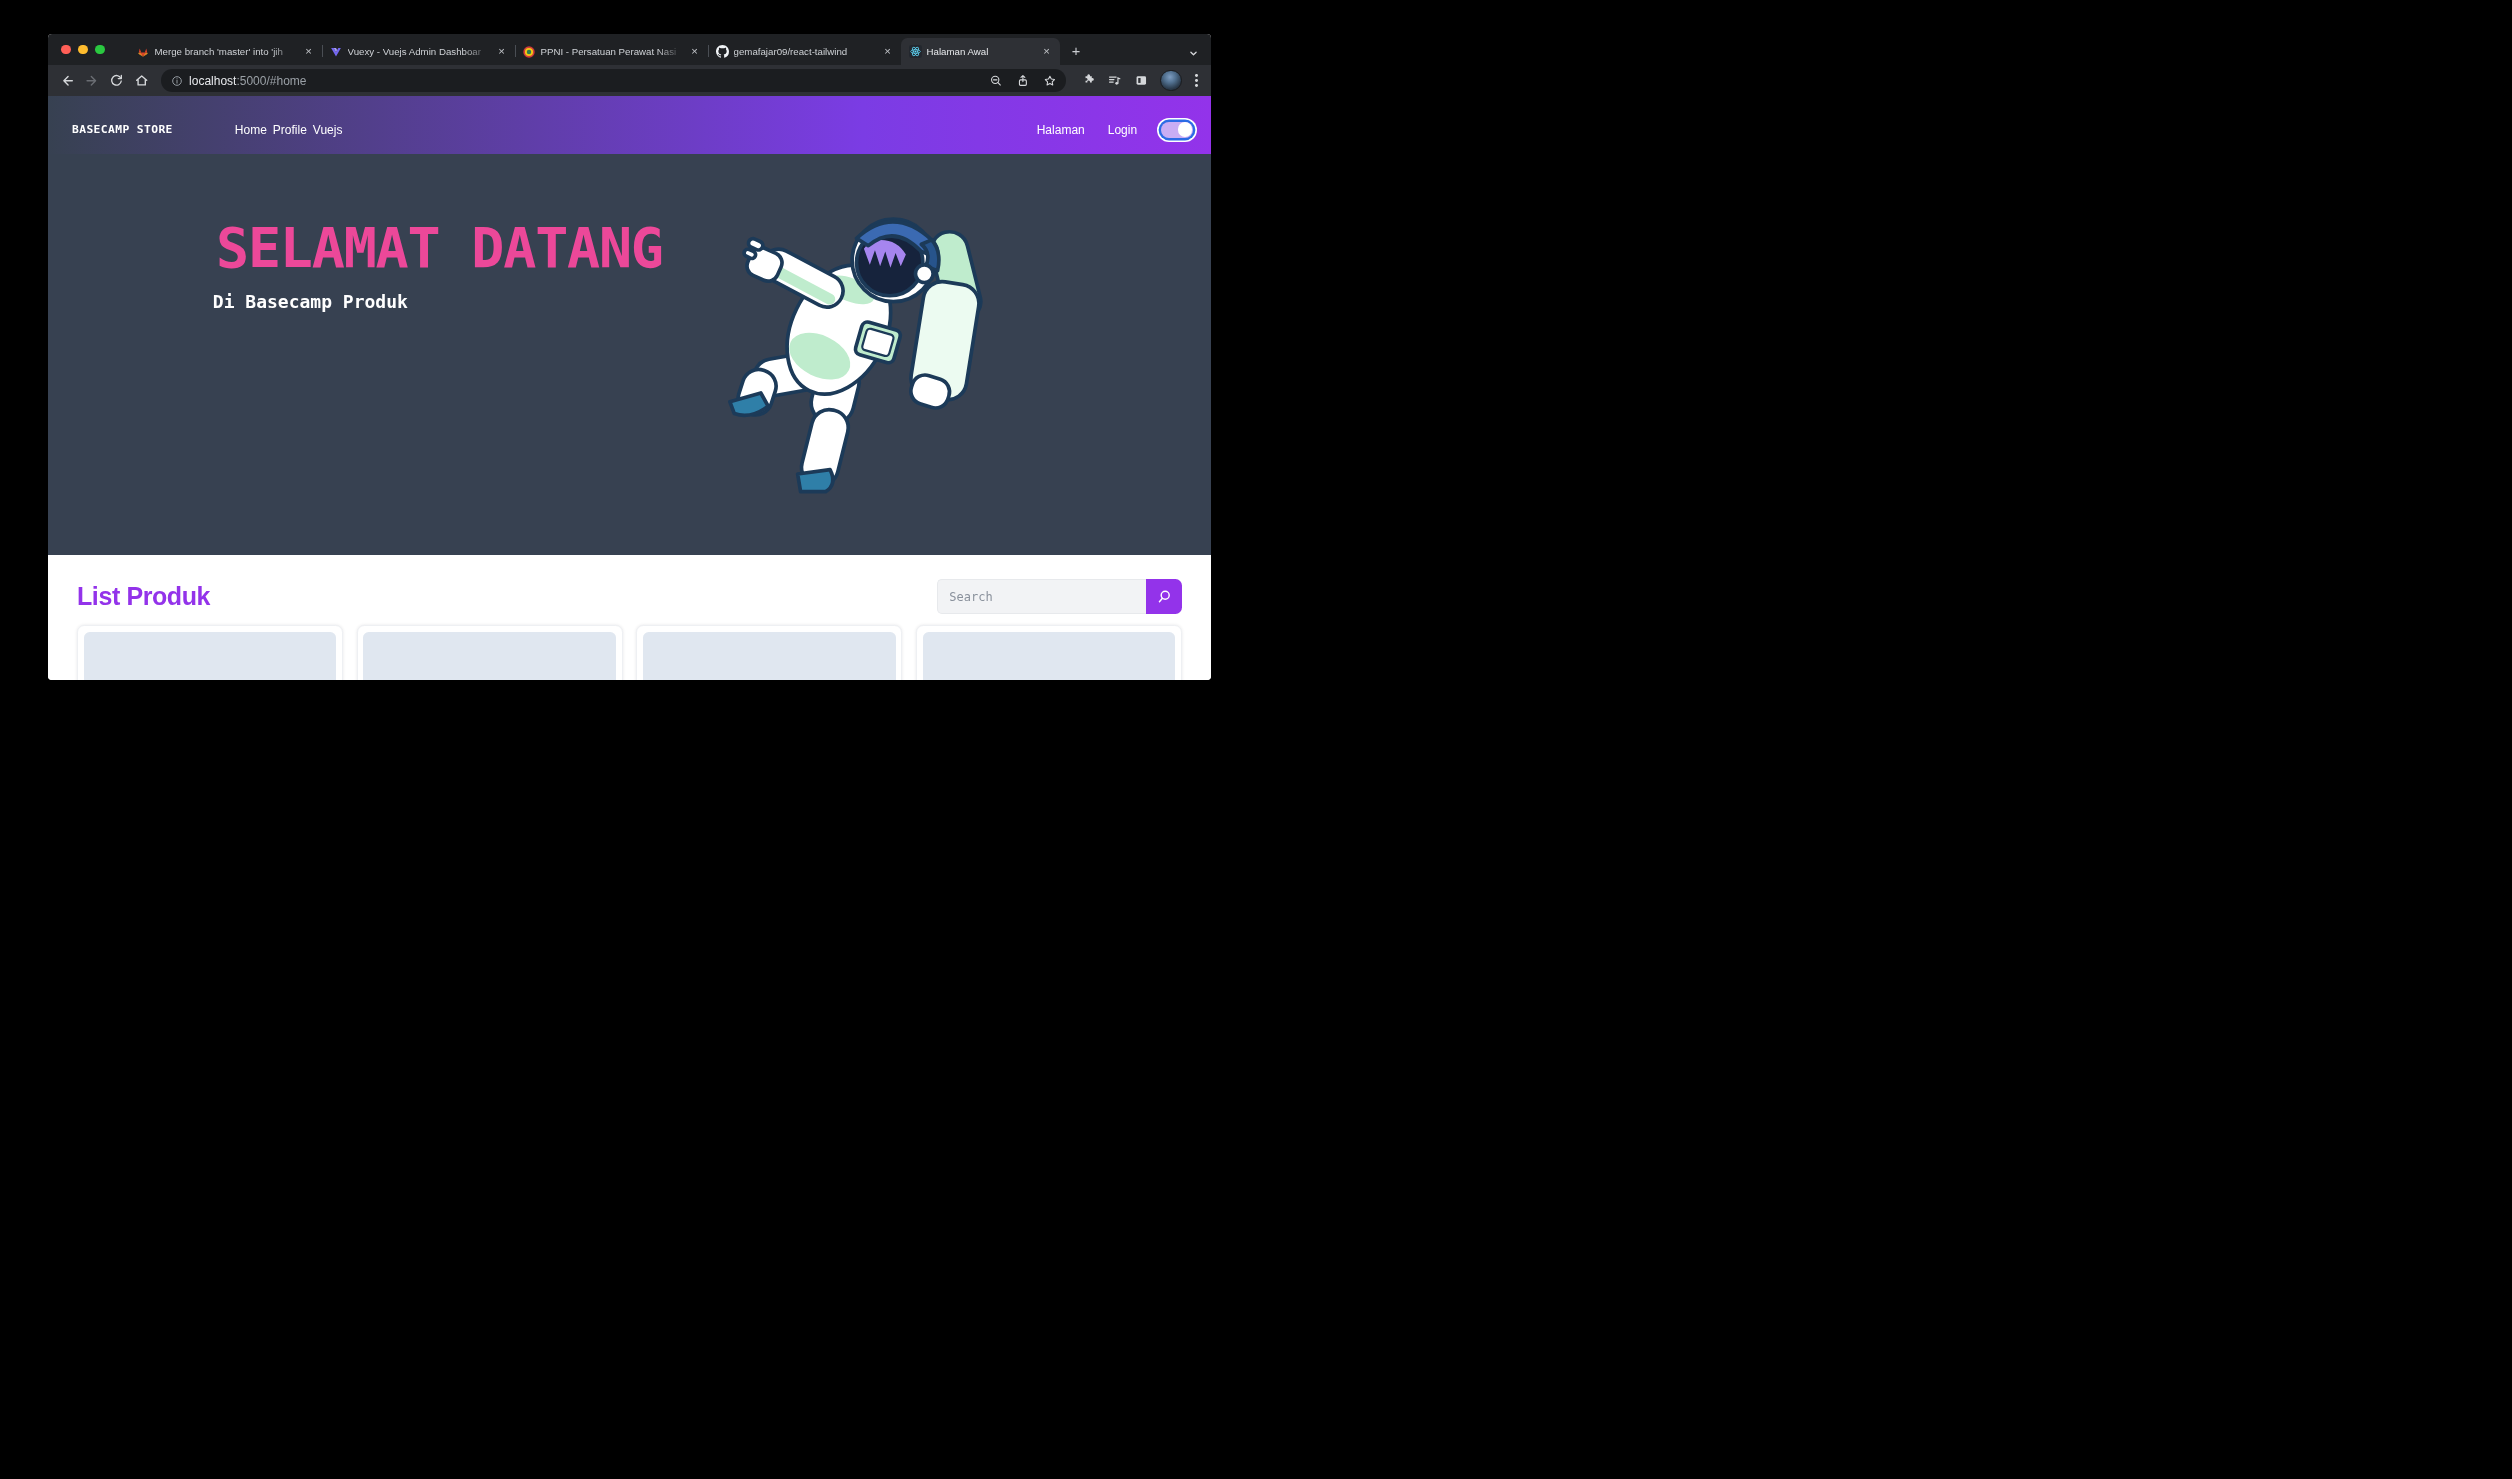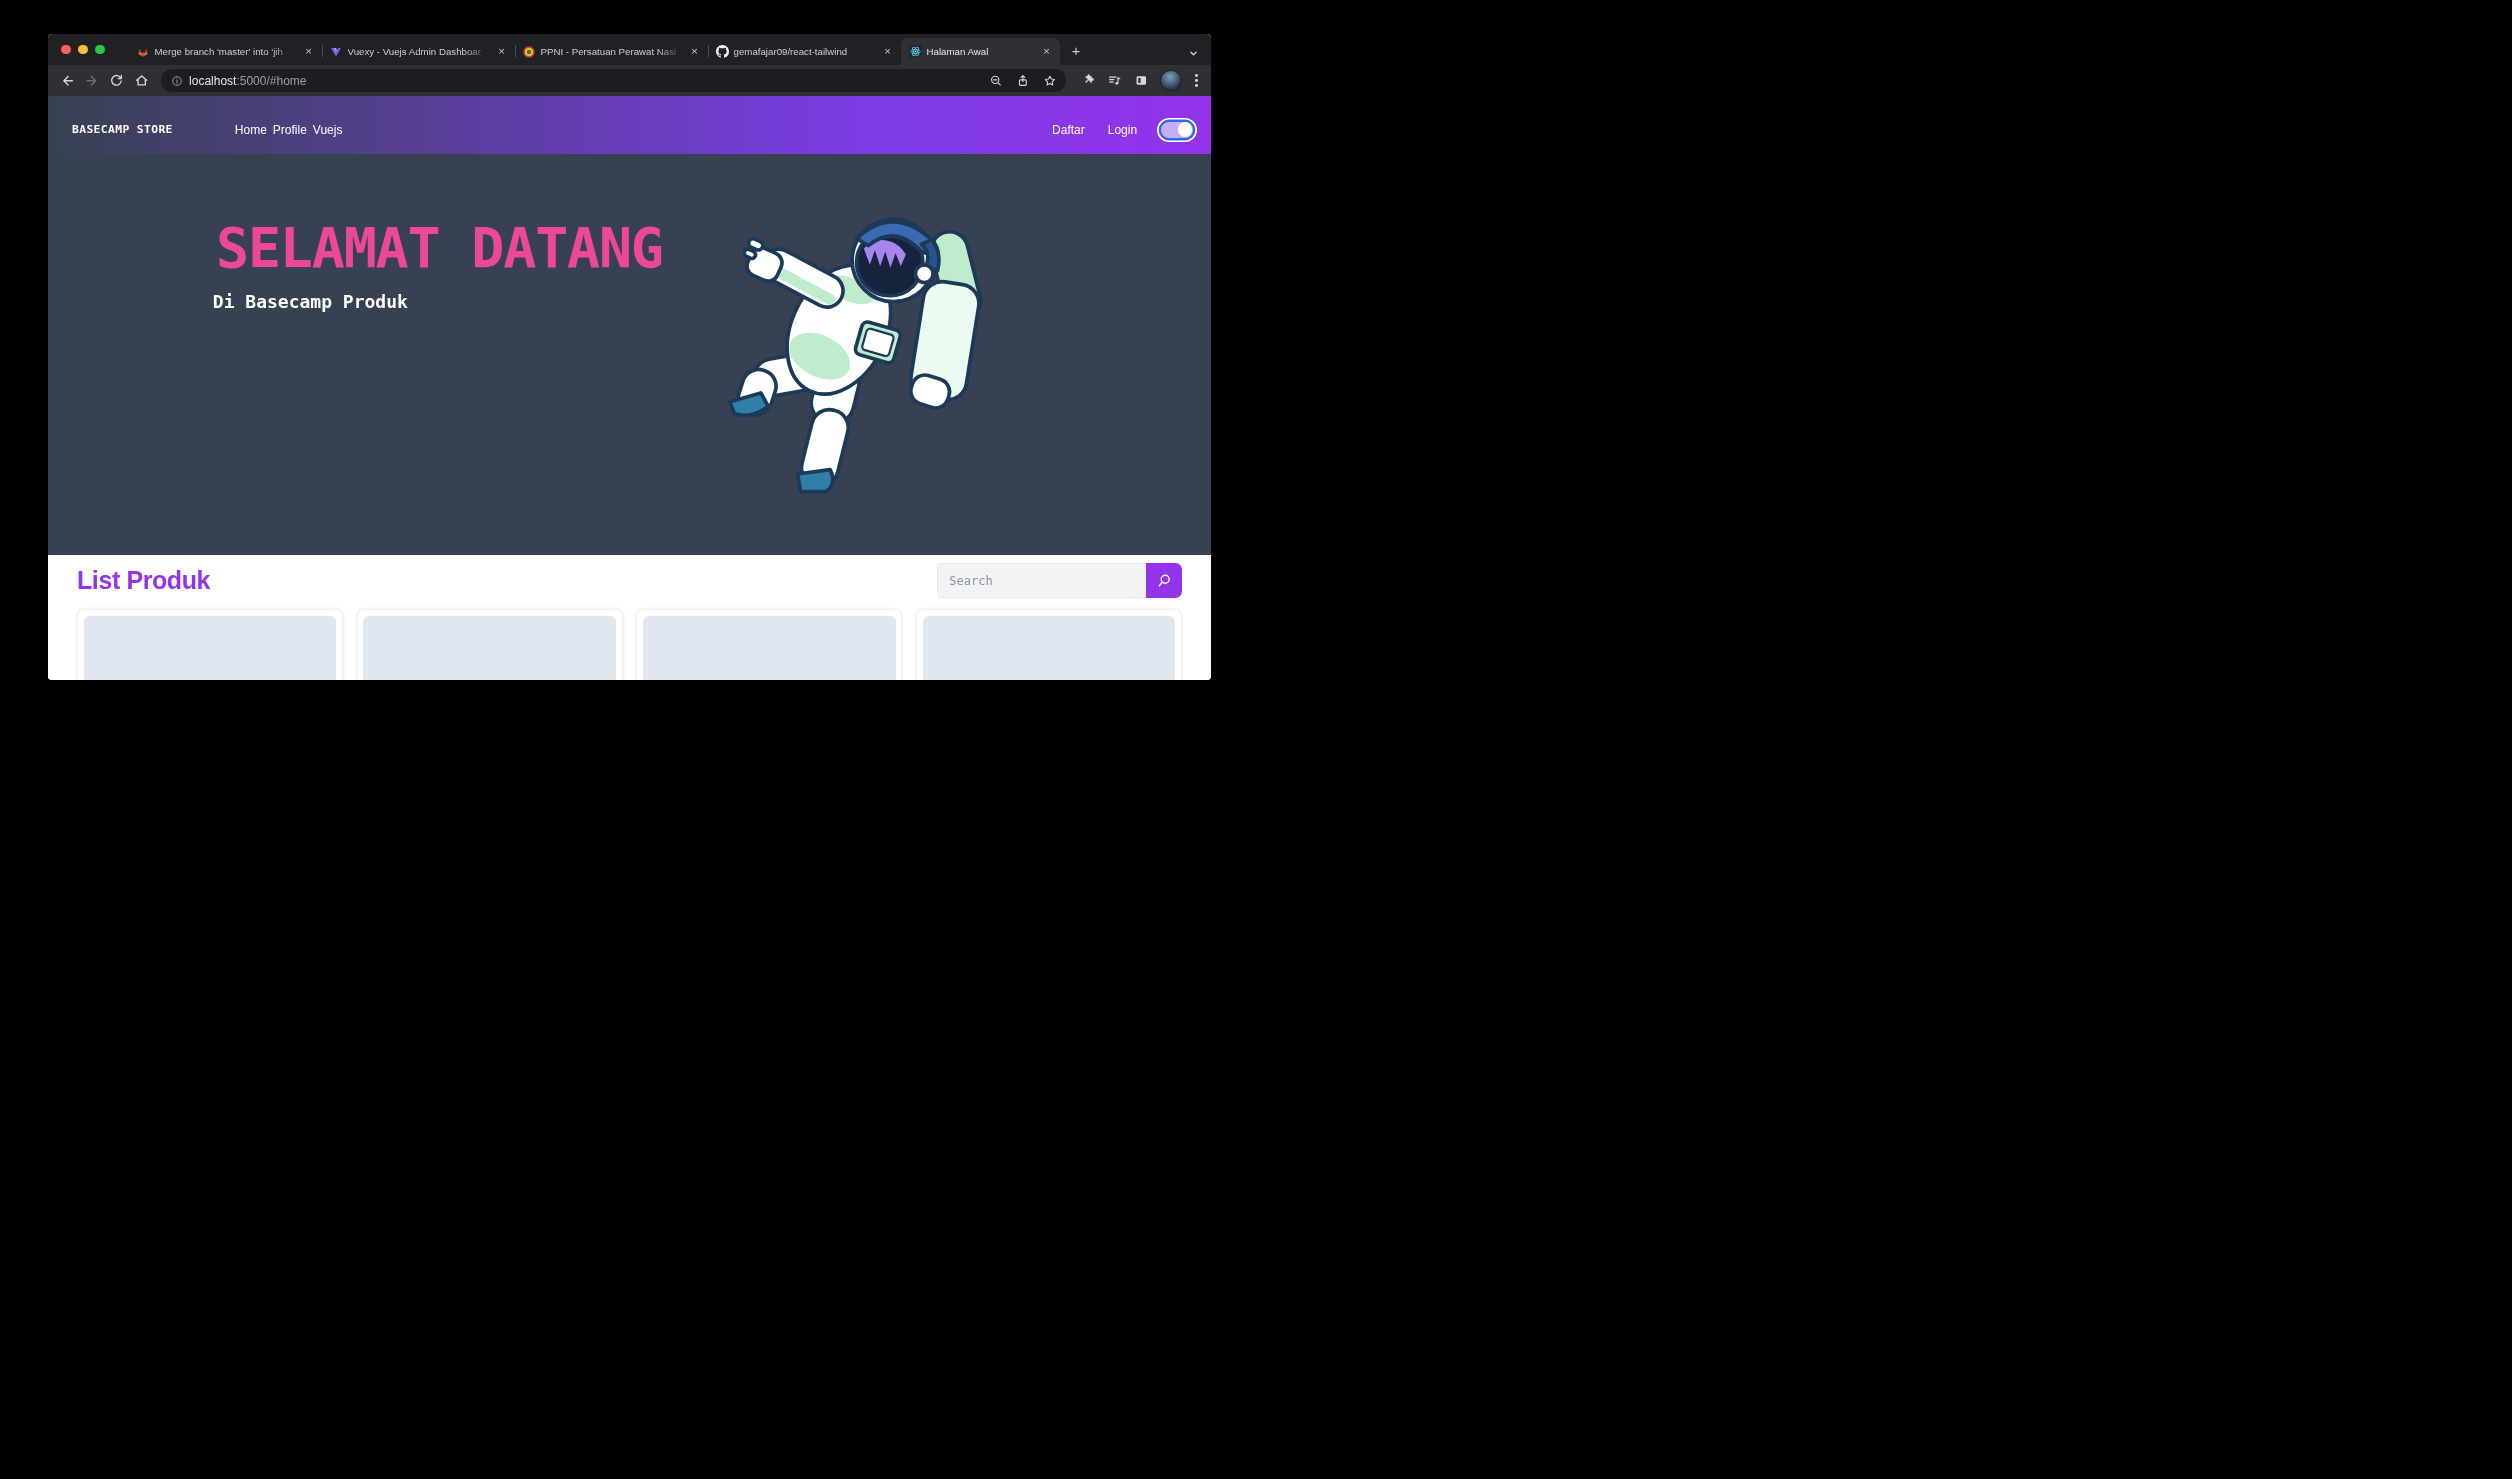--- a/index.html
+++ b/index.html
@@ -46,21 +46,21 @@
 
   
   .hero{height:401px;background:#374151;position:relative;flex:0 0 auto;}
   .hero-text{position:absolute;left:168px;top:62px;}
   .hero-title{font-family:"DejaVu Sans Mono",monospace;font-weight:bold;font-size:55px;letter-spacing:-1.2px;color:#ec4899;white-space:nowrap;}
   .hero-sub{font-family:"DejaVu Sans Mono",monospace;font-weight:bold;font-size:18px;color:#fff;margin-top:11.3px;margin-left:-3.2px;}
   .astro{position:absolute;left:678px;top:49px;}
 
   
   .products{background:#fff;flex:1;padding:0 29px;box-sizing:border-box;}
-  .prod-head{display:flex;align-items:center;justify-content:space-between;margin-top:8px;}
+  .prod-head{display:flex;align-items:center;justify-content:space-between;margin-top:24px;}
   .prod-title{font-size:25px;font-weight:800;color:#9333ea;letter-spacing:-0.4px;}
   .searchbar{display:flex;height:35px;}
   .searchbar input{width:209px;height:35px;box-sizing:border-box;background:#f2f3f5;border:0.8px solid #e7e9ec;border-right:none;border-radius:4.9px 0 0 4.9px;padding:0 11.3px;font-family:"DejaVu Sans Mono",monospace;font-size:12px;color:#374151;outline:none;}
   .searchbar input::placeholder{color:#8a919c;}
   .search-btn{width:36px;height:35px;background:#9333ea;border:none;border-radius:0 6.5px 6.5px 0;display:flex;align-items:center;justify-content:center;cursor:pointer;}
   .card-grid{display:grid;grid-template-columns:repeat(4,1fr);gap:13.8px;margin-top:11.3px;}
   .card{background:#fff;border:0.8px solid #eef0f3;border-radius:7.3px;box-shadow:0 0.8px 3.2px rgba(15,23,42,.10);padding:5.7px;}
   .card .ph{background:#e0e7f0;border-radius:5.7px;height:139px;}
 
   svg{display:block}
@@ -234,21 +234,21 @@
 
     <div class="site-nav">
       <span class="brand">BASECAMP STORE</span>
       <span class="nav-links">
         <a>Home</a>
         <a>Profile</a>
         <a>Vuejs</a>
       </span>
       <span class="nav-spacer"></span>
       <span class="nav-actions">
-        <a>Daftar</a>
+        <a>Halaman</a>
         <a>Login</a>
       </span>
       <span class="toggle">
           <span class="knob"></span>
         </span>
     </div>
 
     <div class="hero">
       <div class="hero-text">
         <div class="hero-title">SELAMAT DATANG</div>

